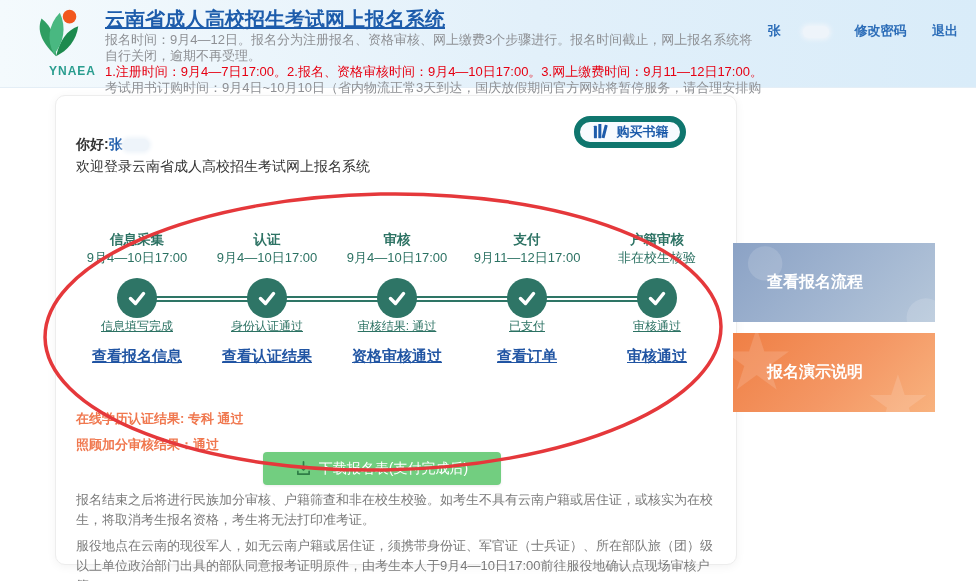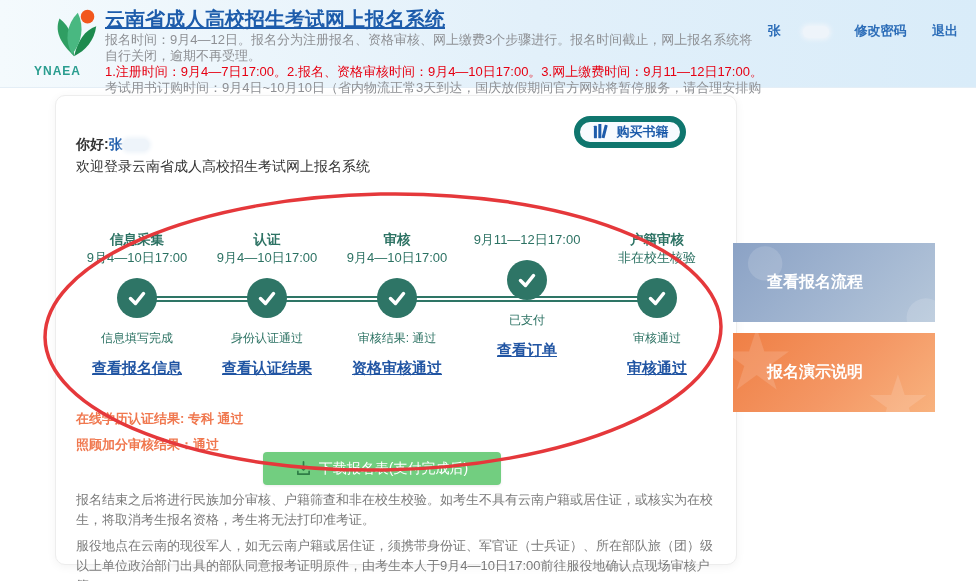--- a/index.html
+++ b/index.html
@@ -3,21 +3,21 @@
 <meta charset="utf-8">
 <style>
   * { margin:0; padding:0; box-sizing:border-box; }
   body { font-family:"Liberation Sans","DejaVu Sans",sans-serif; background:#fff; }
   .page { position:relative; width:976px; height:581px; background:#fff; overflow:hidden; }
 
   
   .header { position:absolute; left:0; top:0; width:976px; height:88px;
     background:linear-gradient(90deg,#f4fafd 0%,#e2f0fa 55%,#d9ecf9 100%);
     border-bottom:1px solid #e4eef6; }
-  .logo-wrap { position:absolute; left:34px; top:6px; width:80px; height:76px; text-align:left; }
+  .logo-wrap { position:absolute; left:16px; top:6px; width:80px; height:76px; text-align:right; }
   .logo-wrap svg { display:block; margin:0 auto; }
   .logo-text { font-size:12px; letter-spacing:1px; color:#2a9d8f; font-weight:bold; }
   .site-title { position:absolute; left:105px; top:6px; font-size:20px; font-weight:bold; color:#1d5cab;text-decoration:underline; }
   .notice { position:absolute; left:105px; top:32px; width:660px; font-size:13px; line-height:16px; }
   .notice .n1, .notice .n3 { color:#8e9094; }
   .notice .n2 { color:#e60012; }
   .user-links { position:absolute; right:18px; top:22px; font-size:13px; font-weight:bold; color:#2c6db8; }
   .user-links span, .user-links a { margin-left:22px; color:#2c6db8; text-decoration:none; cursor:pointer; }
   .redact { display:inline-block; width:26px; height:12px; border-radius:6px;
     background:#eef4fa; box-shadow:0 0 4px 2px #eef4fa; vertical-align:middle; }
@@ -37,21 +37,21 @@
   
   .stepper { position:absolute; left:16px; top:135px; width:650px; height:160px; display:flex; }
   .step-line { position:absolute; left:65px; right:65px; top:65px; height:6px;
     border-top:2px solid #2e7566; border-bottom:2px solid #2e7566; }
   .step { position:relative; width:130px; text-align:center; }
   .step-title { font-size:13.5px; font-weight:bold; color:#2c7263; height:18px; }
   .step-date { font-size:13px; color:#2c7263; height:18px; }
   .step-circle { width:40px; height:40px; border-radius:50%; background:#2e7566;
     margin:11px auto 0; display:flex; align-items:center; justify-content:center;
     position:relative; z-index:2; }
-  .step-status { margin-top:12px; font-size:12px; color:#2c7263; }
+  .step-status { font-size:12px; color:#2c7263;text-decoration:underline; }
   .step-link { display:inline-block; margin-top:12px; font-size:15px; font-weight:bold;
     color:#2155a3; text-decoration:underline; cursor:pointer; }
 
   .result-line1 { position:absolute; left:20px; top:314px; font-size:13px; font-weight:bold; color:#f0784f; }
   .result-line2 { position:absolute; left:20px; top:340px; font-size:13px; font-weight:bold; color:#f0784f; }
 
   .download-btn { position:absolute; left:207px; top:356px; width:238px; height:33px;
     background:#72ce80; border:none; border-radius:4px; color:#fff; font-size:14px;
     display:flex; align-items:center; justify-content:center; gap:8px; cursor:pointer;
     box-shadow:0 1px 3px rgba(0,0,0,0.08); }
@@ -157,20 +157,21 @@
         <div class="step-circle">
           <svg width="22" height="22" viewBox="0 0 22 22">
               <polyline points="4.5,11.5 9.5,16.5 17.5,6.5" fill="none" stroke="#fff" stroke-width="3.5" stroke-linecap="round" stroke-linejoin="round"></polyline>
             </svg>
         </div>
         <div class="step-status">审核结果: 通过</div>
         <a class="step-link">资格审核通过</a>
       </div>
 
       <div class="step">
+        <div class="step-title">支付</div>
         <div class="step-date">9月11—12日17:00</div>
         <div class="step-circle">
           <svg width="22" height="22" viewBox="0 0 22 22">
               <polyline points="4.5,11.5 9.5,16.5 17.5,6.5" fill="none" stroke="#fff" stroke-width="3.5" stroke-linecap="round" stroke-linejoin="round"></polyline>
             </svg>
         </div>
         <div class="step-status">已支付</div>
         <a class="step-link">查看订单</a>
       </div>
 

